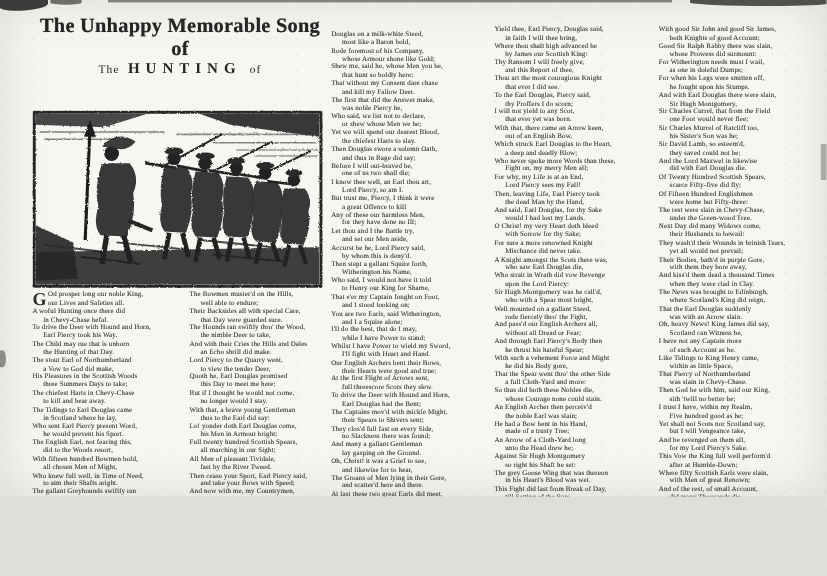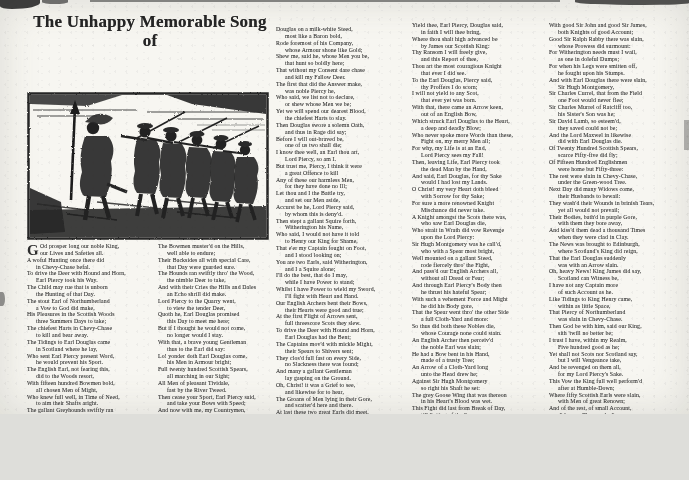--- a/index.html
+++ b/index.html
@@ -52,20 +52,21 @@
   <div class="smudge sm1"></div>
   <div class="smudge sm2"></div>
   <div class="smudge sm3"></div>
   <div class="smudge sm4"></div>
   <div class="smudge sm5"></div>
   <div class="smudge sm6"></div>
   <div class="smudge sm7"></div>
 
   <div class="titleblock">
     <div class="title1">The Unhappy Memorable Song of</div>
+    <div class="title2"><span>The</span>&nbsp;&nbsp;<span class="big">HUNTING</span>&nbsp;&nbsp;<span>of</span></div>
   </div>
 
   <div class="woodcut">
     <svg width="242" height="148" viewBox="0 0 242 148" xmlns="http://www.w3.org/2000/svg">
       <defs>
         <filter id="rough" x="-5%" y="-5%" width="110%" height="110%">
           <feTurbulence type="fractalNoise" baseFrequency="0.55" numOctaves="2" result="n"></feTurbulence>
           <feDisplacementMap in="SourceGraphic" in2="n" scale="2.2"></feDisplacementMap>
         </filter>
       </defs>

